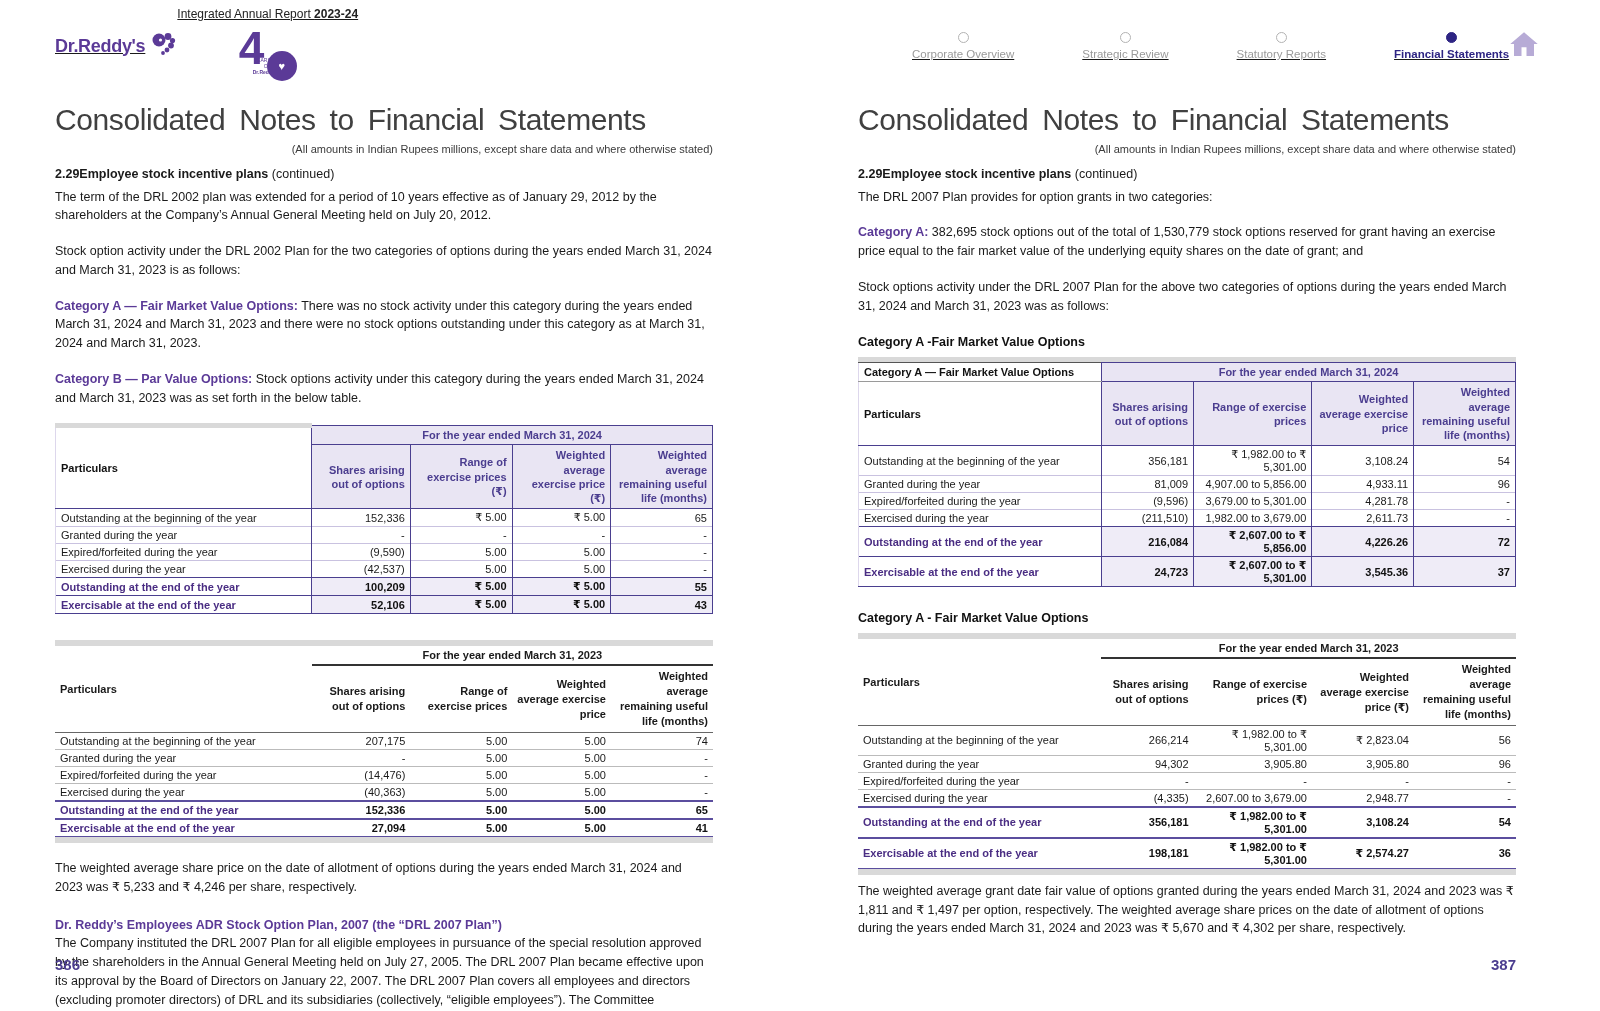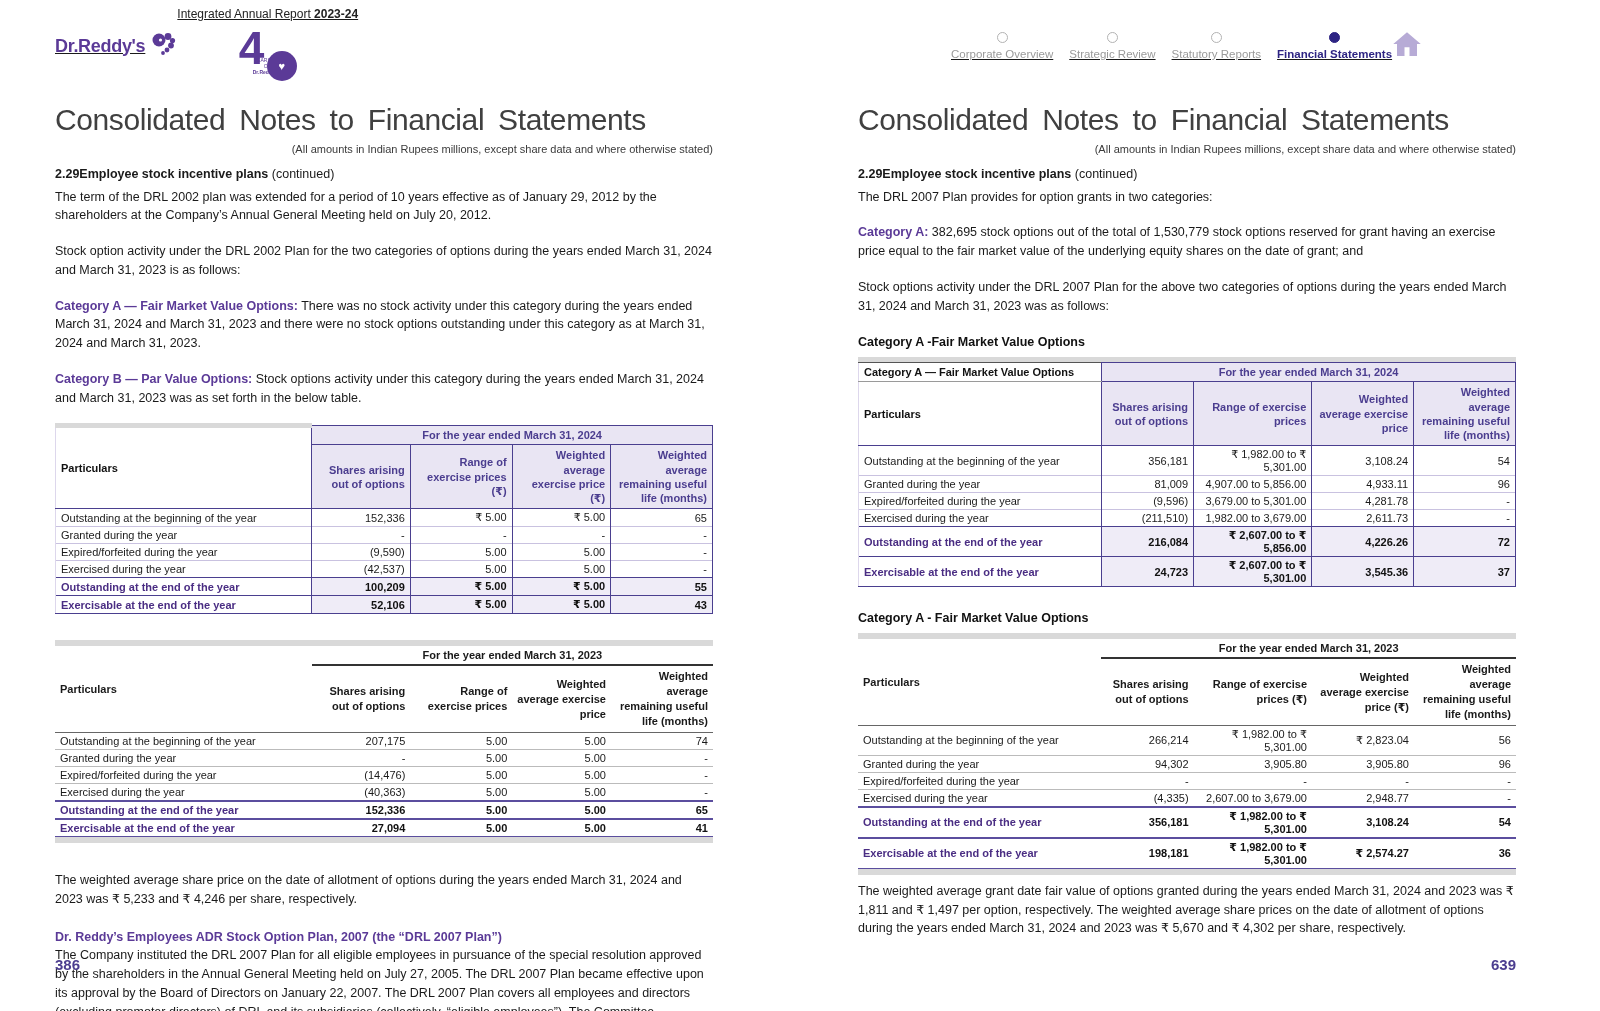--- a/index.html
+++ b/index.html
@@ -12,21 +12,21 @@
   .page-header{height:92px;display:flex;align-items:center;text-decoration:underline;}
   .logo{display:flex;align-items:center;gap:6px;}
   .logo-text{font-size:18px;font-weight:bold;color:#5b3a97;letter-spacing:-0.3px;}
   .report-meta{display:flex;align-items:center;gap:8px;flex-direction:column;}
   .report-title{font-size:12px;color:#222;}
   .report-title b{font-weight:bold;}
   .badge40{position:relative;width:58px;height:56px;}
   .badge40 .four{position:absolute;left:0;top:-4px;font-size:46px;font-weight:bold;color:#5b3a97;line-height:1;}
   .badge40 .zero{position:absolute;right:0;bottom:4px;width:30px;height:30px;border-radius:50%;background:#5b3a97;color:#fff;display:flex;align-items:center;justify-content:center;font-size:11px;}
   .badge40 .cap{position:absolute;left:14px;bottom:10px;font-size:5px;color:#5b3a97;line-height:1.2;text-align:right;width:18px;}
-  .nav{display:flex;gap:16px;margin-left:93px;}
+  .nav{display:flex;gap:68px;margin-left:54px;}
   .nav-item{display:flex;flex-direction:column;align-items:center;gap:5px;cursor:pointer;}
   .nav-dot{width:11px;height:11px;border-radius:50%;border:1px solid #b3b3b3;background:#fff;box-sizing:border-box;}
   .nav-label{font-size:11.5px;color:#9a9a9a;white-space:nowrap;}
   .nav-item.active .nav-dot{background:#2d2483;border-color:#2d2483;}
   .nav-item.active .nav-label{color:#2d2483;font-weight:bold;}
 
   
   .page-title{font-size:30px;font-weight:normal;color:#404040;letter-spacing:-0.4px;word-spacing:6px;margin-top:12px;line-height:1.05;}
   .subtitle{font-size:11px;color:#3a3a3a;text-align:right;margin-top:7px;}
   .section-line{font-size:12.5px;margin-top:12px;}
@@ -245,21 +245,21 @@
               <td class="cell-label">Exercisable at the end of the year</td>
               <td class="cell-num">27,094</td>
               <td class="cell-num">5.00</td>
               <td class="cell-num">5.00</td>
               <td class="cell-num">41</td>
             </tr>
           </tbody>
       </table>
       <div class="grayband"></div>
 
-      <p class="body" style="margin-top:28px;">The weighted average share price on the date of allotment of options during the years ended March 31, 2024 and 2023 was ₹ 5,233 and ₹ 4,246 per share, respectively.</p>
+      <p class="body" style="margin-top:16px;">The weighted average share price on the date of allotment of options during the years ended March 31, 2024 and 2023 was ₹ 5,233 and ₹ 4,246 per share, respectively.</p>
 
       <div class="subhead">Dr. Reddy’s Employees ADR Stock Option Plan, 2007 (the “DRL 2007 Plan”)</div>
       <p class="body" style="margin-top:2px;">The Company instituted the DRL 2007 Plan for all eligible employees in pursuance of the special resolution approved by the shareholders in the Annual General Meeting held on July 27, 2005. The DRL 2007 Plan became effective upon its approval by the Board of Directors on January 22, 2007. The DRL 2007 Plan covers all employees and directors (excluding promoter directors) of DRL and its subsidiaries (collectively, “eligible employees”). The Committee administers the DRL 2007 Plan and grants stock options to eligible employees. The Committee determines which eligible employees will receive the options, the number of options to be granted, the exercise price, the vesting period and the exercise period. The vesting period is determined for all options issued on the date of grant. The options issued under the DRL 2007 Plan vest in periods ranging between one and four years and generally have a maximum contractual term of five years from vesting date.</p>
     </div>
 
     <div class="page">
       <div class="page-header">
         <div class="nav">
           <div class="nav-item">
             <span class="nav-dot"></span>
@@ -434,14 +434,14 @@
             </tr>
           </tbody>
       </table>
       <div class="grayband"></div>
 
       <p class="body" style="">The weighted average grant date fair value of options granted during the years ended March 31, 2024 and 2023 was ₹ 1,811 and ₹ 1,497 per option, respectively. The weighted average share prices on the date of allotment of options during the years ended March 31, 2024 and 2023 was ₹ 5,670 and ₹ 4,302 per share, respectively.</p>
     </div>
   </div>
 
   <div class="page-number left">386</div>
-  <div class="page-number right">639</div>
+  <div class="page-number right">387</div>
 </div>
 
 </body></html>

